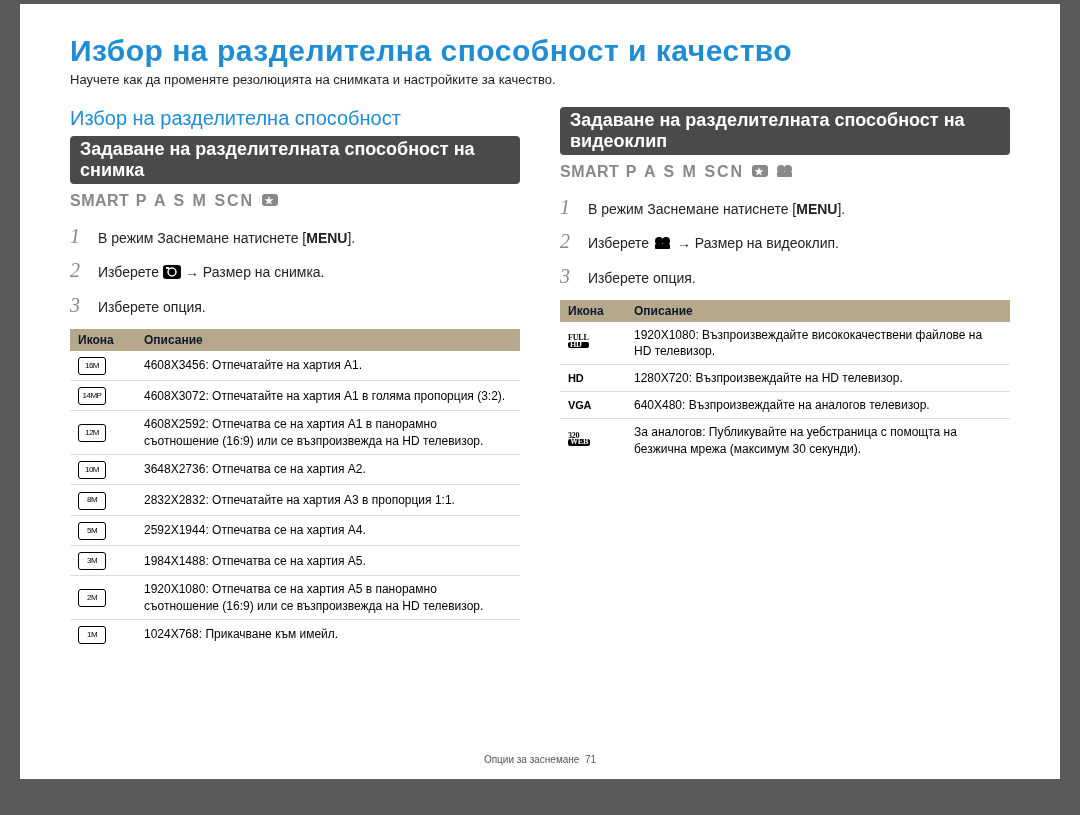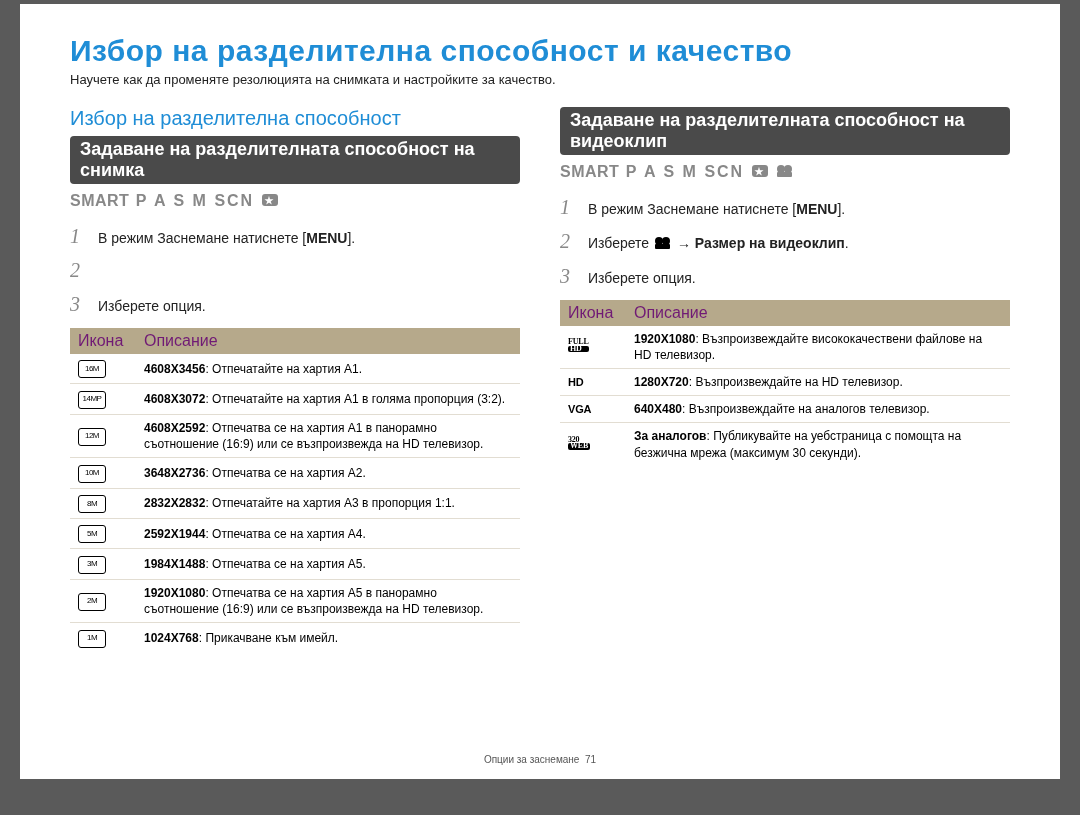--- a/index.html
+++ b/index.html
@@ -91,33 +91,33 @@
     font-style: italic;
     font-size: 20px;
     color: #888;
     width: 18px;
     flex-shrink: 0;
   }
   .menu-badge {
     font-weight: bold;
     font-family: Arial, sans-serif;
   }
-  .bold { font-weight: bold; }
+  .bold { font-weight: normal; }
   table.opt {
     border-collapse: collapse;
     width: 100%;
     font-size: 12px;
   }
   table.opt th {
     background: #b6a98b;
-    color: #701a75;
+    color: #0f172a;
     text-align: left;
-    font-weight: normal;
+    font-weight: bold;
     padding: 4px 8px;
-    font-size: 16px;
+    font-size: 12px;
   }
   table.opt th:first-child { width: 50px; }
   table.opt td {
     border-bottom: 1px solid #e2ddd2;
     padding: 5px 8px;
     vertical-align: middle;
     line-height: 1.35;
   }
   table.opt tr:last-child td { border-bottom: none; }
   .res-icon {
@@ -187,20 +187,27 @@
 
       <ol class="steps">
         <li>
           <span class="num">1</span>
           <span>
             <span>В режим Заснемане натиснете [</span><span class="menu-badge">MENU</span><span>].</span>
           </span>
         </li>
         <li>
           <span class="num">2</span>
+          <span>
+            <span>Изберете </span><span class="cam-icon"><svg width="18" height="14">
+                  <rect x="0" y="0" width="18" height="14" rx="3" fill="#000"></rect>
+                  <circle cx="9" cy="7" r="4" fill="none" stroke="#fff" stroke-width="1.5"></circle>
+                  <rect x="3" y="2" width="3" height="2" fill="#fff"></rect>
+                </svg></span><span class="bold"> → Размер на снимка</span><span>.</span>
+          </span>
         </li>
         <li>
           <span class="num">3</span>
           <span>Изберете опция.</span>
         </li>
       </ol>
 
       <table class="opt">
         <thead>
           <tr>

